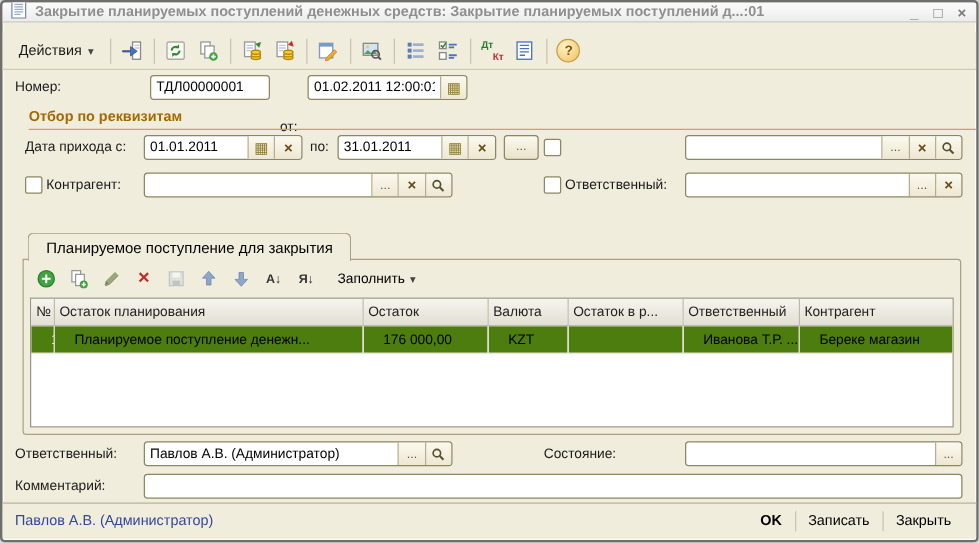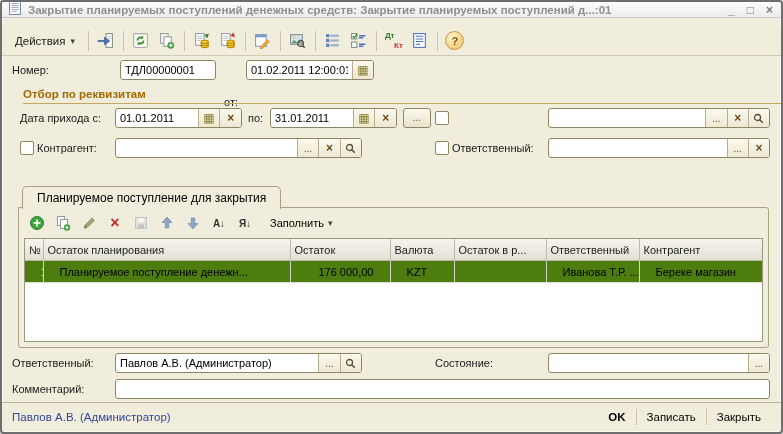--- a/index.html
+++ b/index.html
@@ -55,21 +55,21 @@
            padding:2px 6px;font-family:inherit;margin-left:4px;}
   
   .tablewrap{position:absolute;left:5px;top:30px;width:739px;height:104px;background:#fff;
              border:1px solid #9C9880;box-sizing:border-box;overflow:hidden;}
   table.grid{border-collapse:collapse;table-layout:fixed;width:737px;font-size:11px;}
   table.grid th{background:linear-gradient(#F6F4ED,#E2DFD4);border-right:1px solid #BDBAAA;border-bottom:1px solid #BDBAAA;
                 font-weight:normal;color:#222;text-align:left;padding:3px 4px;height:15px;white-space:nowrap;overflow:hidden;}
   table.grid td{border-right:1px solid #D5D2C4;border-bottom:1px solid #E4E1D4;padding:3px 16px;height:15px;
                 white-space:nowrap;overflow:hidden;background:#4d7c0f;}
   td.numcell{background:#3D72C6;color:#fff;text-align:center;padding:3px 2px;}
-  td.right{text-align:right;}
+  td.right{text-align:left;}
   
   .statusbar{position:absolute;left:0;right:0;top:400px;height:28px;border-top:1px solid #B8B49C;
              display:flex;align-items:center;padding:0 10px;box-sizing:border-box;background:#F1EDDC;}
   .user{flex:1;color:#32479B;font-size:11.5px;}
   .bbtn{background:transparent;border:none;font-family:inherit;font-size:11.5px;color:#000;padding:2px 10px;}
   .bbtn.ok{font-weight:bold;}
   .bsep{width:1px;height:16px;background:#C8C4AE;}
 </style>
 </head>
 <body>

